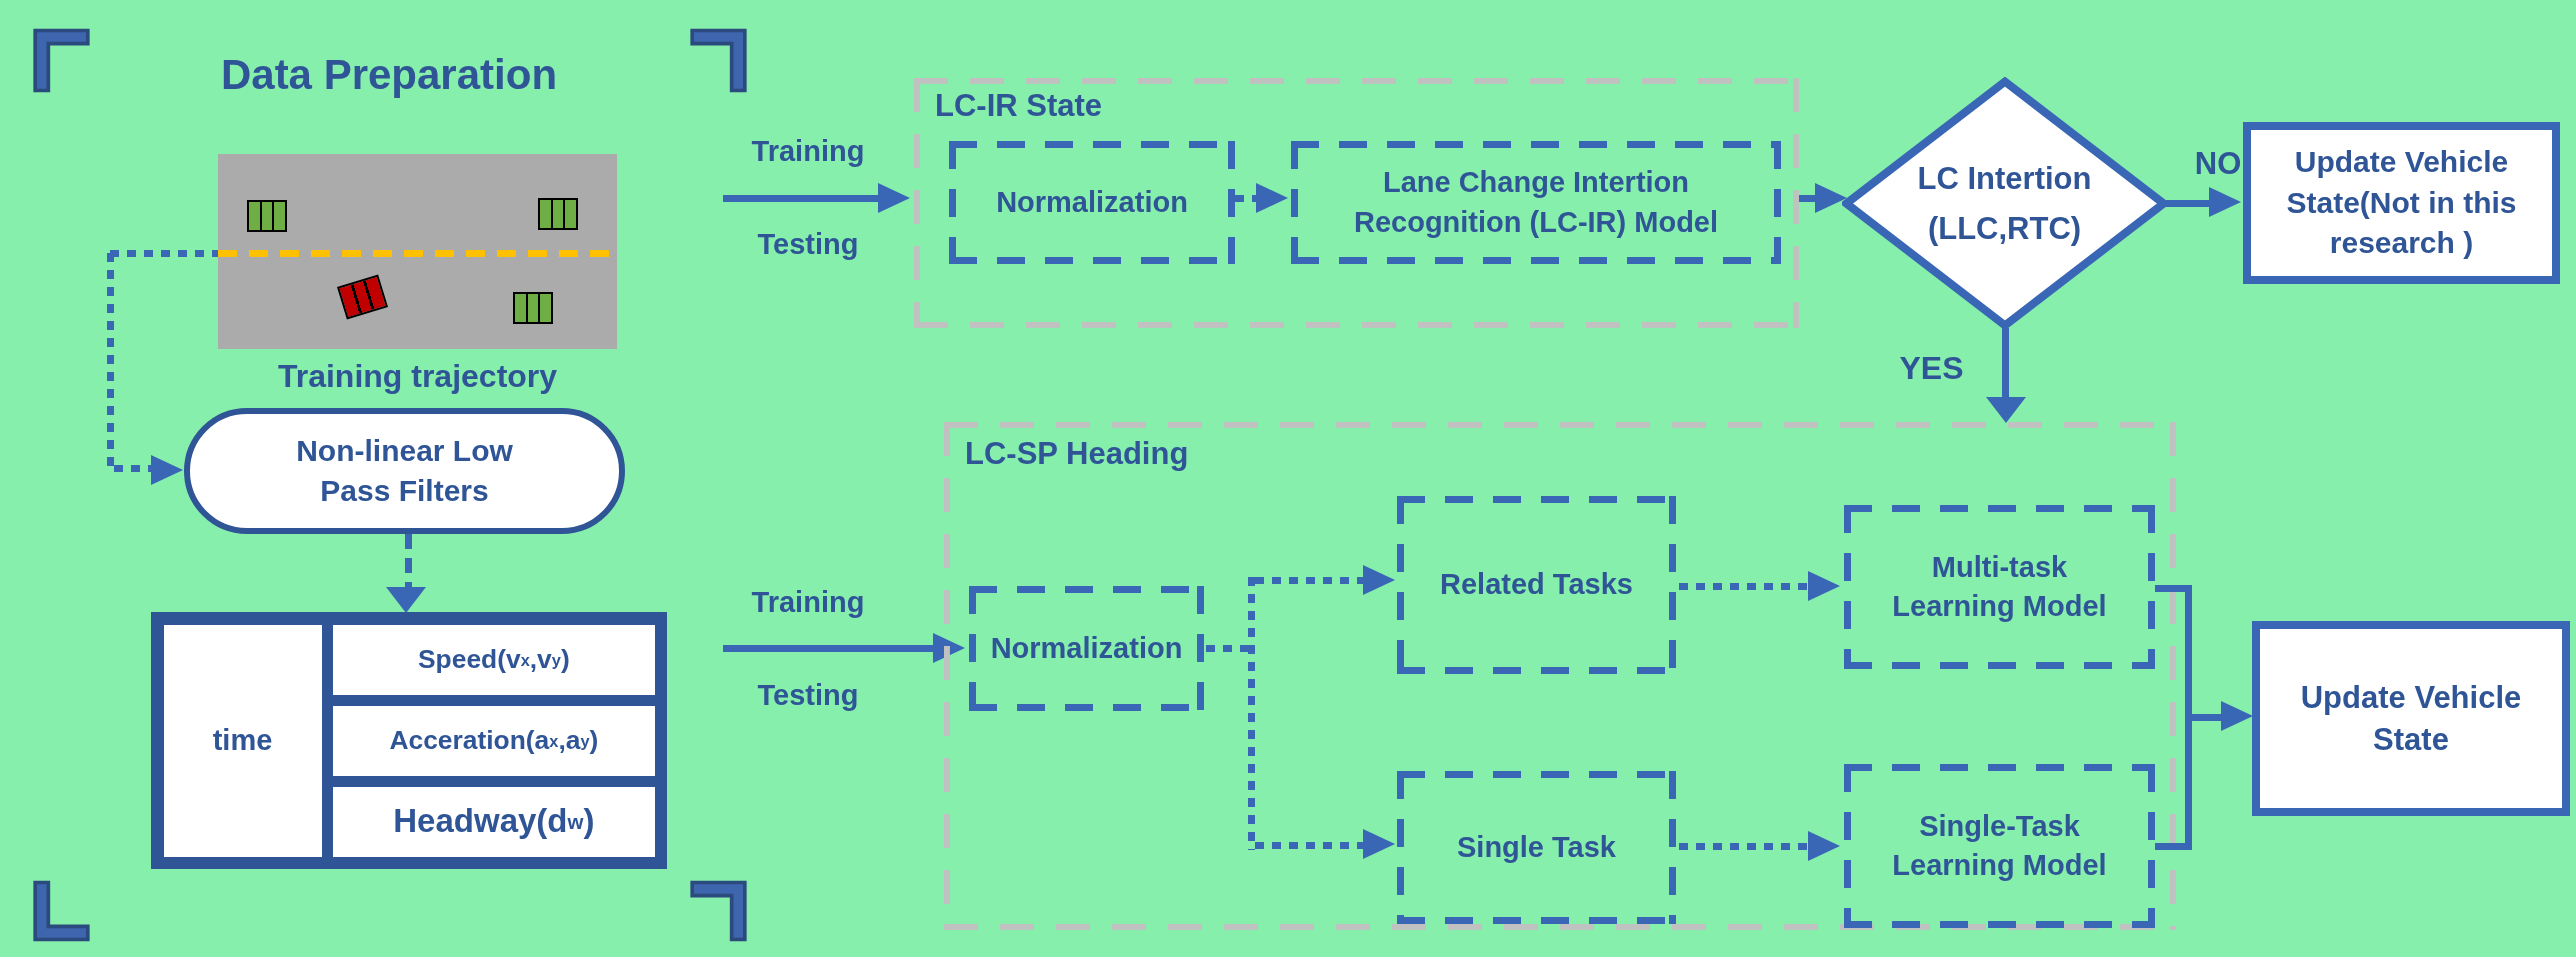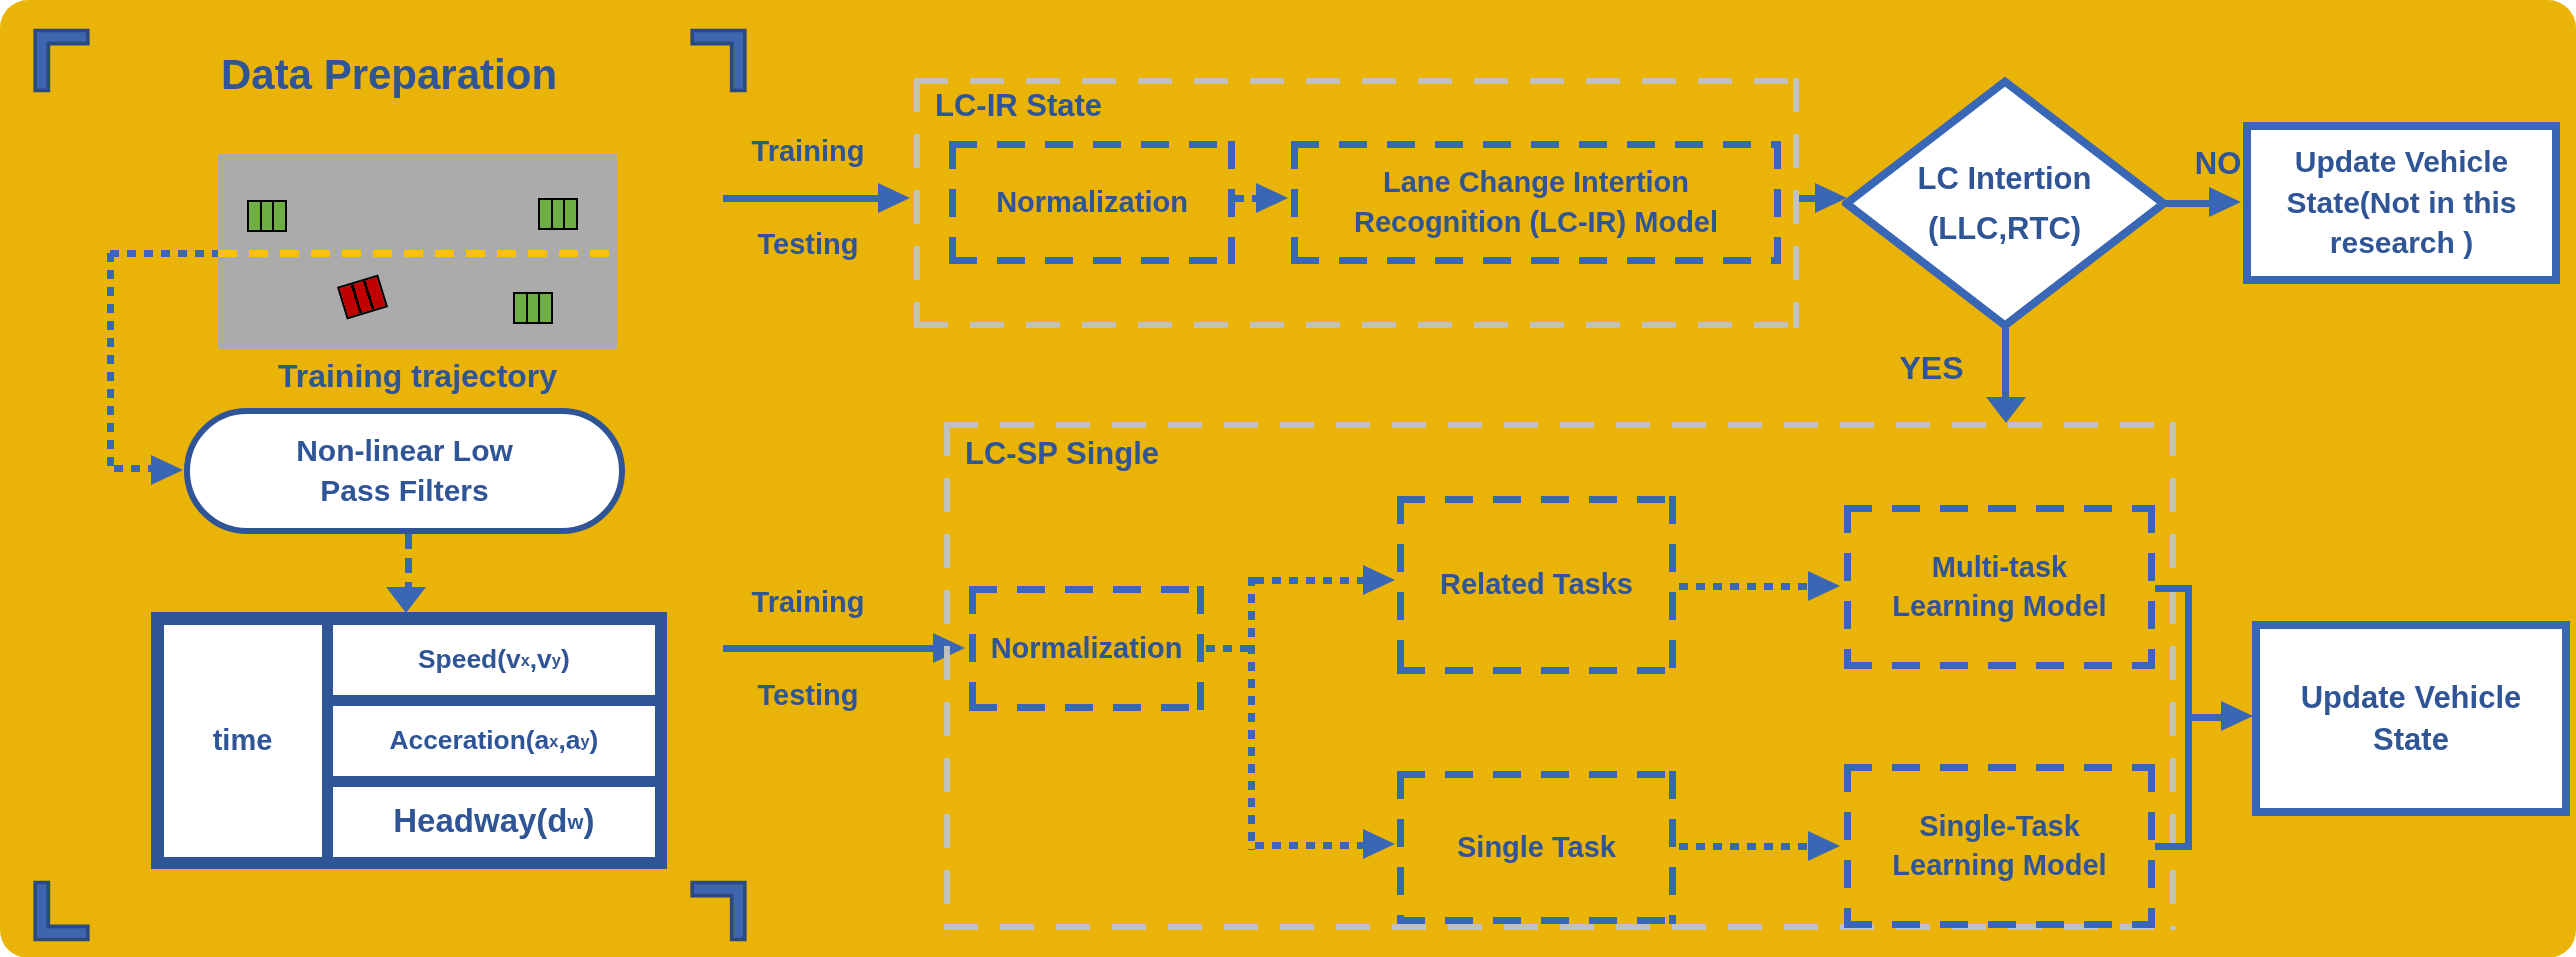--- a/index.html
+++ b/index.html
@@ -2,21 +2,21 @@
 <html style="--blue: #3A67B5; --ink: #2F5597; --gray: #C1C1C1; --road: #ABABAB; --lane: #FFC000; --green: #6FAE44; --red: #C00000; --bracket-fill: #3E66AE; --bracket-stroke: #2B4A7E;font-size:11.7px"><head>
 <meta charset="utf-8">
 <style>
   :root{
     --blue:#3A67B5; --ink:#2F5597; --gray:#C1C1C1; --road:#ABABAB;
     --lane:#FFC000; --green:#6FAE44; --red:#C00000;
     --bracket-fill:#3E66AE; --bracket-stroke:#2B4A7E;
   }
   *{box-sizing:border-box;margin:0;padding:0}
   body{background:#fff;font-family:"Liberation Sans","DejaVu Sans",sans-serif;}
-  #canvas{position:relative;width:2576px;height:958px;background:#eab308;overflow:hidden;border-radius:28px;}
+  #canvas{position:relative;width:2576px;height:958px;background:#86efac;overflow:hidden;}
   .abs{position:absolute;}
   .lbl{font-weight:bold;color:var(--ink);text-align:center;white-space:pre-line;
        display:flex;align-items:center;justify-content:center;line-height:1.35;}
   .lbl sub{font-size:62%;line-height:0;}
   
   .lh{height:6.6px;background:var(--blue);}
   .lv{width:6.6px;background:var(--blue);}
   
   .doth{height:6.6px;background:repeating-linear-gradient(90deg,var(--blue) 0 8.8px,transparent 8.8px 17px);}
   .dotv{width:6.6px;background:repeating-linear-gradient(180deg,var(--blue) 0 8.8px,transparent 8.8px 17px);}
@@ -149,21 +149,21 @@
   <div class="abs lbl" style="left:1880px;top:351px;width:103px;height:35px;font-size:32px">YES</div>
   <div class="abs lv" style="left:2002px;top:328px;height:70px"></div>
   <div class="abs tri-d" style="left:1986px;top:397px"></div>
 
   <div class="abs lbl" style="left:727px;top:587px;width:162px;height:32px;font-size:29px">Training</div>
   <div class="abs lh" style="left:723px;top:645px;width:211px"></div>
   <div class="abs tri-r" style="left:933px;top:633px"></div>
   <div class="abs lbl" style="left:727px;top:680px;width:162px;height:32px;font-size:29px">Testing</div>
 
   <div class="abs gdash" style="left:944px;top:422px;width:1232px;height:508px"></div>
-  <div class="abs lbl" style="left:965px;top:435px;width:279px;height:37px;font-size:31px;justify-content:flex-start">LC-SP Single</div>
+  <div class="abs lbl" style="left:965px;top:435px;width:279px;height:37px;font-size:31px;justify-content:flex-start">LC-SP Heading</div>
   <div class="abs bdash lbl" style="left:969px;top:586px;width:235px;height:125px;font-size:29px">Normalization</div>
 
   <div class="abs doth" style="left:1206px;top:645px;width:46px"></div>
   <div class="abs dotv" style="left:1248px;top:577px;height:273px"></div>
   <div class="abs doth" style="left:1255px;top:577px;width:110px"></div>
   <div class="abs tri-r" style="left:1363px;top:565px"></div>
   <div class="abs doth" style="left:1255px;top:842px;width:110px"></div>
   <div class="abs tri-r" style="left:1363px;top:829px"></div>
 
   <div class="abs bdash lbl" style="left:1397px;top:496px;width:279px;height:178px;font-size:29px">Related Tasks</div>

